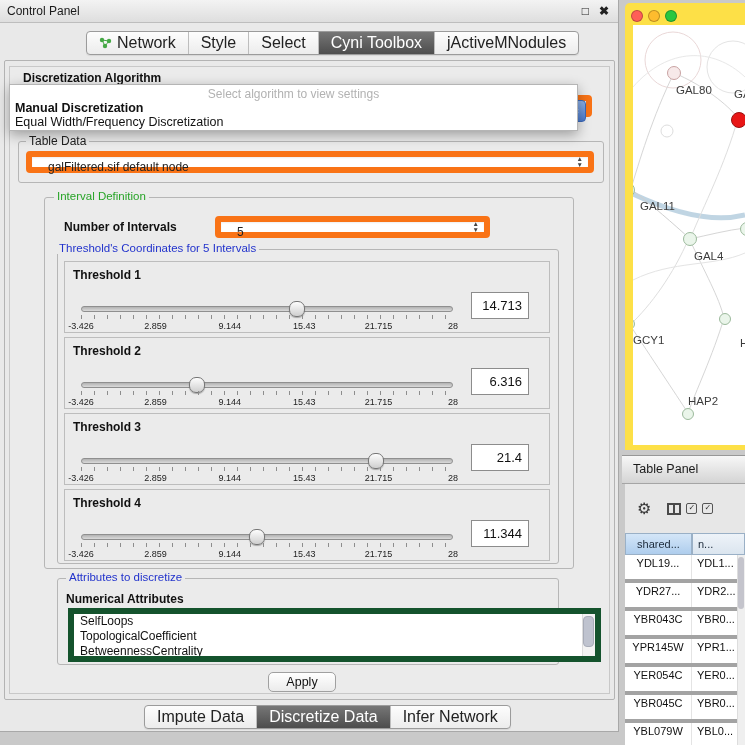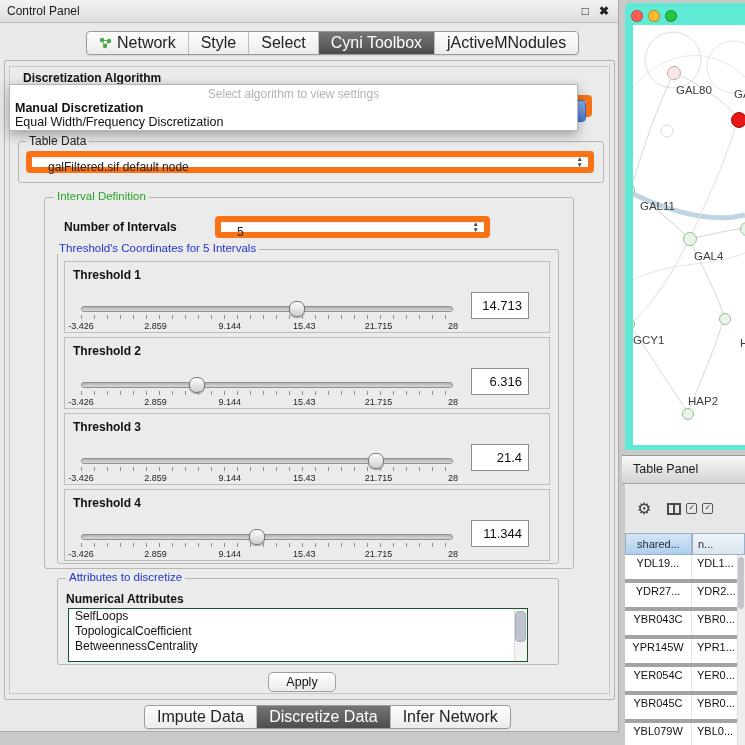--- a/index.html
+++ b/index.html
@@ -59,31 +59,31 @@
   .thumb{position:absolute;top:3px;width:14px;height:14px;background:linear-gradient(#fdfdfd,#cfcfcf);
     border:1px solid #767676;border-radius:7px;box-shadow:0 1px 1px rgba(0,0,0,.28);}
   .ticks{position:absolute;left:0;right:0;top:17px;height:4px;
     background:repeating-linear-gradient(to right,#8d8d8d 0,#8d8d8d 1px,transparent 1px,transparent 13px);}
   .scale{position:absolute;left:0;right:0;top:23px;height:12px;}
   .scale-lab{position:absolute;transform:translateX(-50%);font-size:9px;color:#222;white-space:nowrap;}
   .vbox{position:absolute;right:20px;top:30px;width:58px;height:27px;background:#fff;border:1px solid #8c8c8c;
     box-sizing:border-box;font-size:13px;color:#111;text-align:right;padding-right:6px;line-height:25px;}
 
   
-  .listbox{position:absolute;left:68px;top:608px;width:460px;height:54px;background:#fff;border:1px solid #14532d;
+  .listbox{position:absolute;left:68px;top:608px;width:533px;height:54px;background:#fff;border:6px solid #14532d;
     box-sizing:border-box;overflow:hidden;}
   .list-item{font-size:12px;color:#111;height:15px;line-height:15px;padding-left:6px;white-space:nowrap;}
   .list-scroll{position:absolute;right:0;top:0;bottom:0;width:12px;background:#f3f3f3;border-left:1px solid #ddd;}
   .list-thumb{position:absolute;right:1px;top:2px;width:9px;height:29px;background:#bfc3cf;border:1px solid #a8acb8;border-radius:4px;}
 
   .push-button{position:absolute;background:linear-gradient(#ffffff,#ebebeb);border:1px solid #a0a0a0;border-radius:5px;
     font-size:12.5px;color:#111;text-align:center;box-sizing:border-box;}
 
   
-  .net-window{position:absolute;left:625px;top:3px;width:120px;height:447px;background:#5eead4;border-radius:5px 0 0 0;}
+  .net-window{position:absolute;left:625px;top:3px;width:120px;height:447px;background:#fde047;border-radius:5px 0 0 0;}
   .tl{position:absolute;top:7px;width:12px;height:12px;border-radius:50%;box-sizing:border-box;border:1px solid rgba(0,0,0,.25);}
   .net-canvas{position:absolute;left:8px;top:22px;width:112px;height:420px;background:#fff;overflow:hidden;}
   .net-node{position:absolute;border:1.5px solid;border-radius:50%;box-sizing:border-box;}
   .net-label{position:absolute;font-size:11.5px;color:#3c3c3c;white-space:nowrap;}
 
   .tp-bar{position:absolute;left:622px;top:455px;width:147px;height:29px;background:linear-gradient(#f7f7f7,#d4d4d4);
     border-top:1px solid #979797;border-bottom:1px solid #a5a5a5;box-sizing:border-box;}
   .tp-bar span{position:absolute;left:11px;line-height:27px;font-size:12.5px;color:#1a1a1a;}
   .tp-toolbar{position:absolute;left:625px;top:484px;width:120px;height:49px;background:#e7e7e7;
     display:flex;align-items:center;}

